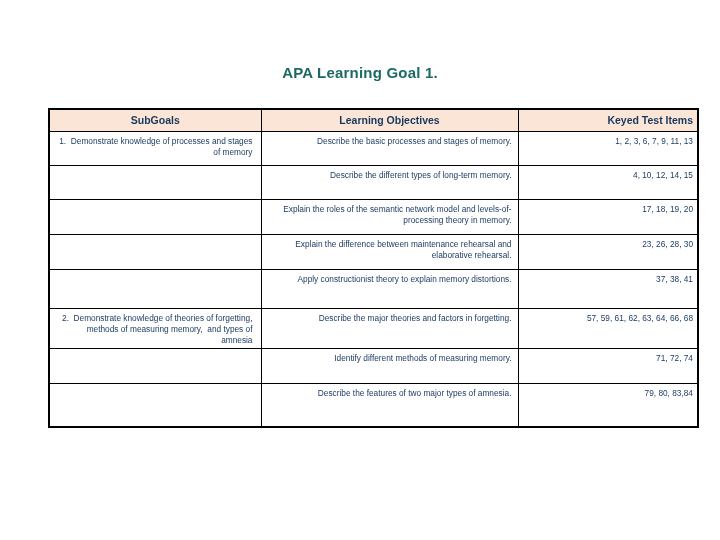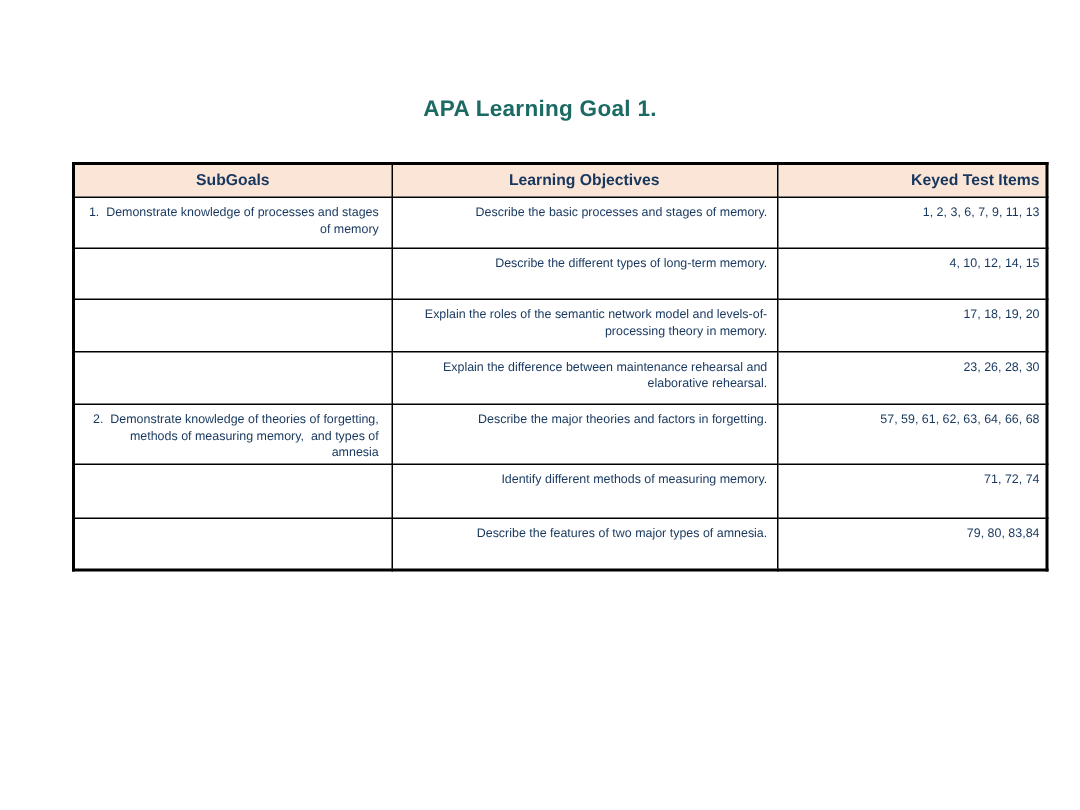--- a/index.html
+++ b/index.html
@@ -117,20 +117,25 @@
         <td class="subgoal-cell"></td>
         <td class="objective-cell">Explain the roles of the semantic network model and levels-of-processing theory in memory.</td>
         <td class="items-cell">17, 18, 19, 20</td>
       </tr>
       <tr>
         <td class="subgoal-cell"></td>
         <td class="objective-cell">Explain the difference between maintenance rehearsal and elaborative rehearsal.</td>
         <td class="items-cell">23, 26, 28, 30</td>
       </tr>
       <tr>
+        <td class="subgoal-cell"></td>
+        <td class="objective-cell">Apply constructionist theory to explain memory distortions.</td>
+        <td class="items-cell">37, 38, 41</td>
+      </tr>
+      <tr>
         <td class="subgoal-cell">2.&nbsp; Demonstrate knowledge of theories of forgetting, methods of measuring memory,&nbsp; and types of amnesia</td>
         <td class="objective-cell">Describe the major theories and factors in forgetting.</td>
         <td class="items-cell">57, 59, 61, 62, 63, 64, 66, 68</td>
       </tr>
       <tr>
         <td class="subgoal-cell"></td>
         <td class="objective-cell">Identify different methods of measuring memory.</td>
         <td class="items-cell">71, 72, 74</td>
       </tr>
       <tr>

